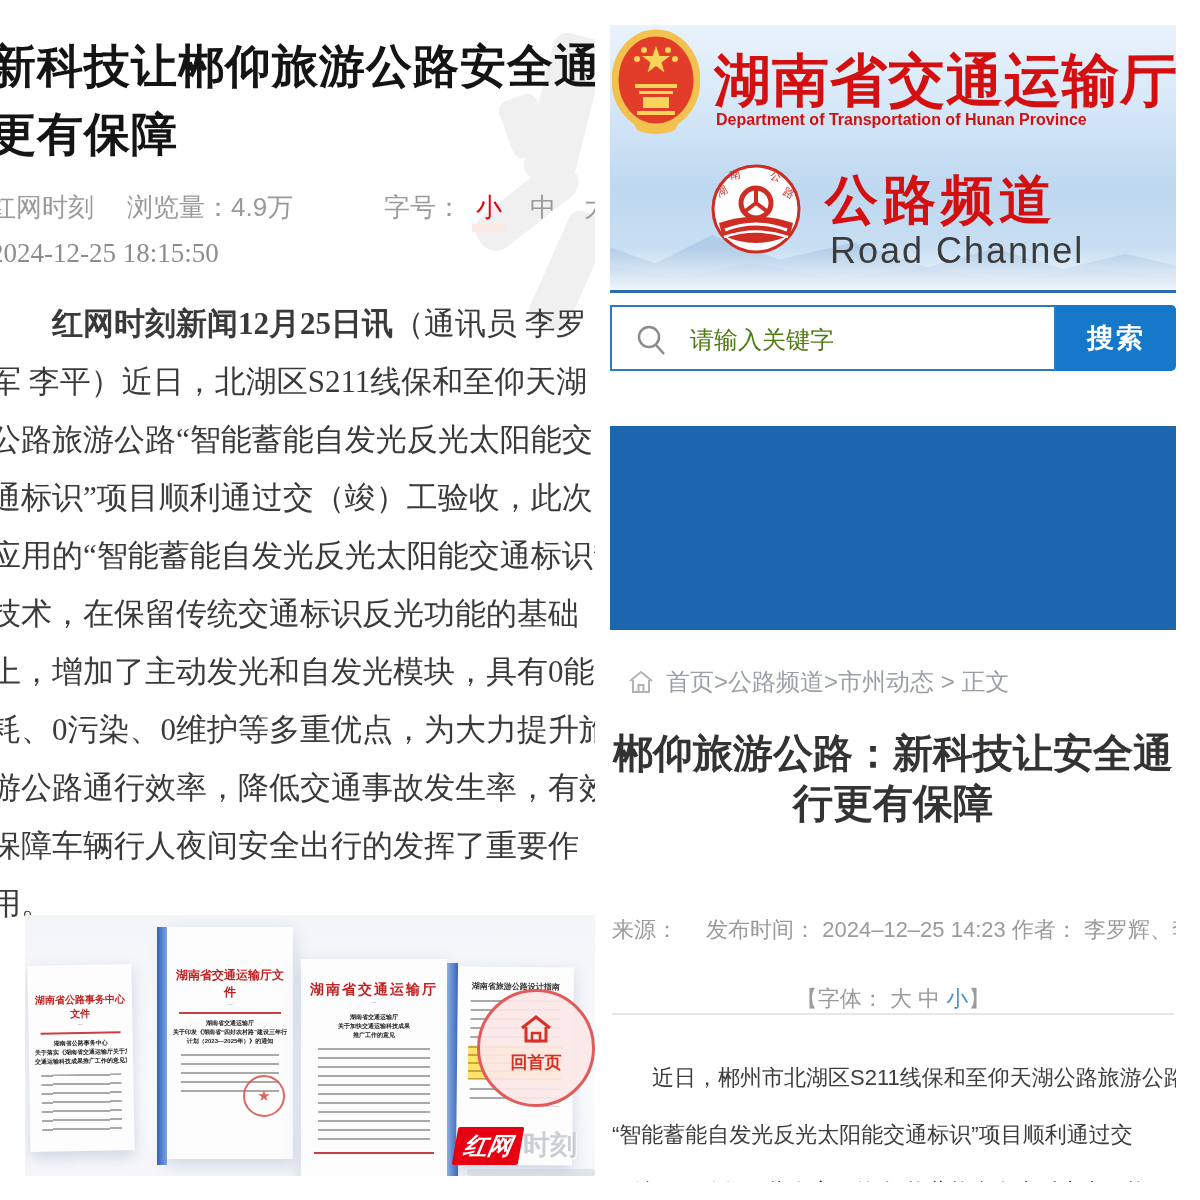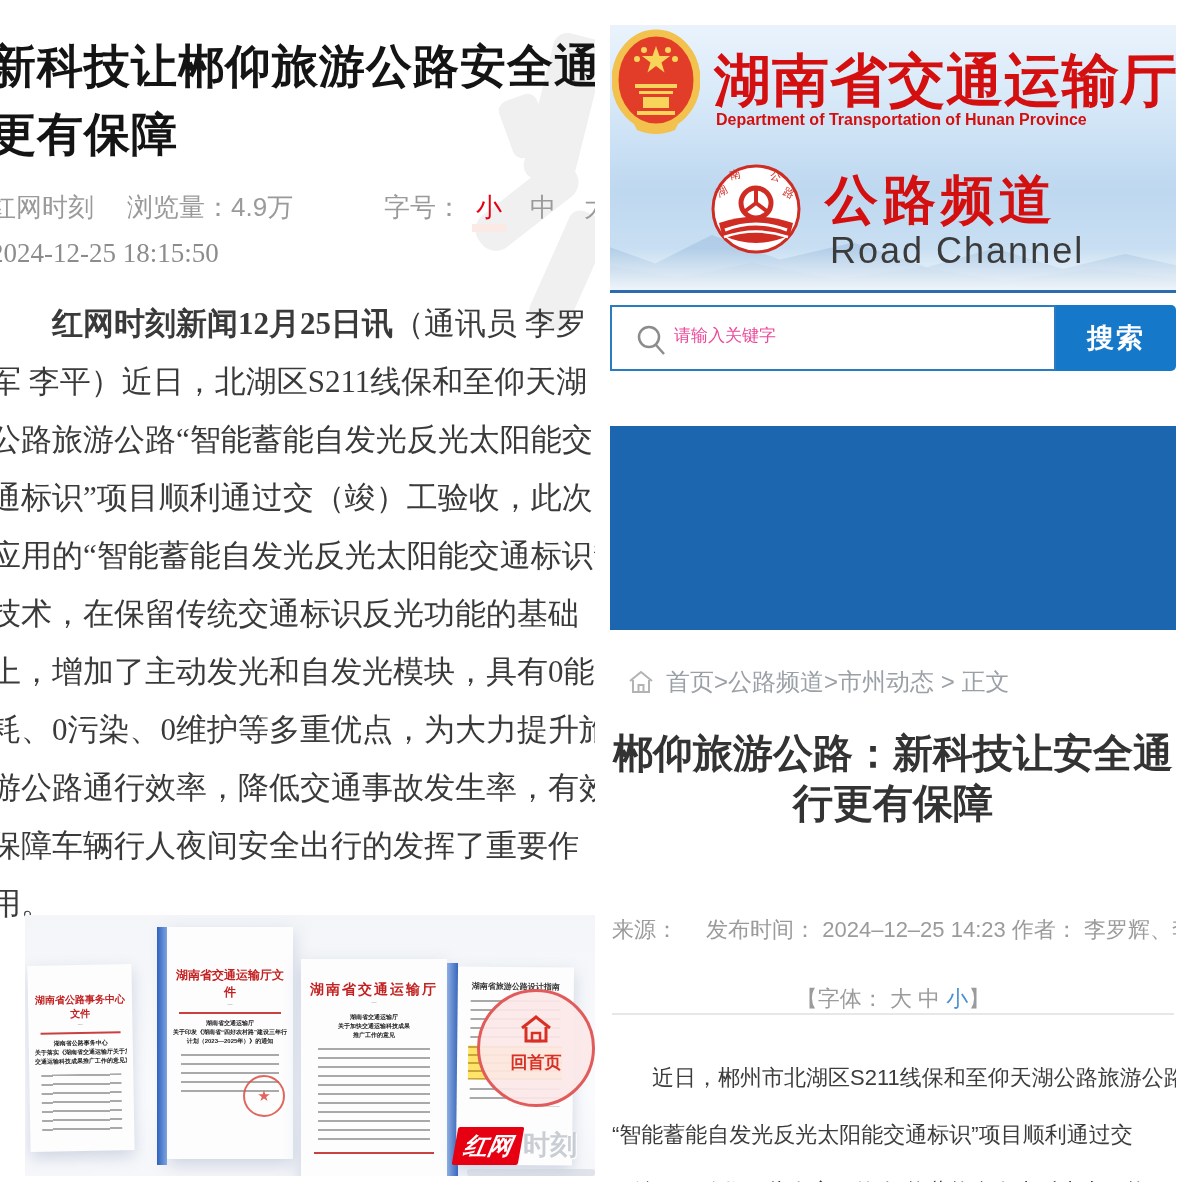--- a/index.html
+++ b/index.html
@@ -64,21 +64,21 @@
           letter-spacing:1px;white-space:nowrap;}
   .org-en{position:absolute;left:106px;top:86px;font-size:16px;font-weight:bold;color:#d40f0f;
           white-space:nowrap;}
   .rc-logo{position:absolute;left:100px;top:138px;}
   .ch-cn{position:absolute;left:215px;top:140px;font-size:53px;font-weight:bold;color:#d40f0f;
          letter-spacing:5px;white-space:nowrap;}
   .ch-en{position:absolute;left:220px;top:205px;font-size:36px;color:#3b3b3b;letter-spacing:2px;
          white-space:nowrap;font-weight:500;}
   .srch{position:absolute;left:0;top:305px;width:446px;height:66px;background:#fff;
         border:2px solid #2b7bc0;box-sizing:border-box;}
-  .srch-ph{position:absolute;left:62px;top:17px;font-size:17px;color:#ec4899;}
+  .srch-ph{position:absolute;left:78px;top:17px;font-size:24px;color:#4d7c0f;}
   .srch-ic{position:absolute;left:24px;top:17px;}
   .srch-btn{position:absolute;left:446px;top:305px;width:120px;height:66px;background:#1578c8;
             color:#fff;font-size:27px;font-weight:bold;text-align:center;line-height:66px;
             border-radius:0 5px 5px 0;letter-spacing:2px;}
   .nav{position:absolute;left:0;top:426px;width:566px;height:204px;background:#1c66b0;}
   .nav span{position:absolute;color:#fff;font-size:29px;white-space:nowrap;cursor:pointer;}
   .crumb{position:absolute;left:18px;top:666px;display:flex;align-items:center;
          color:#9aa0a6;font-size:24px;}
   .crumb svg{margin-right:12px;}
   .atitle{position:absolute;left:0;width:566px;text-align:center;font-size:40px;font-weight:bold;

